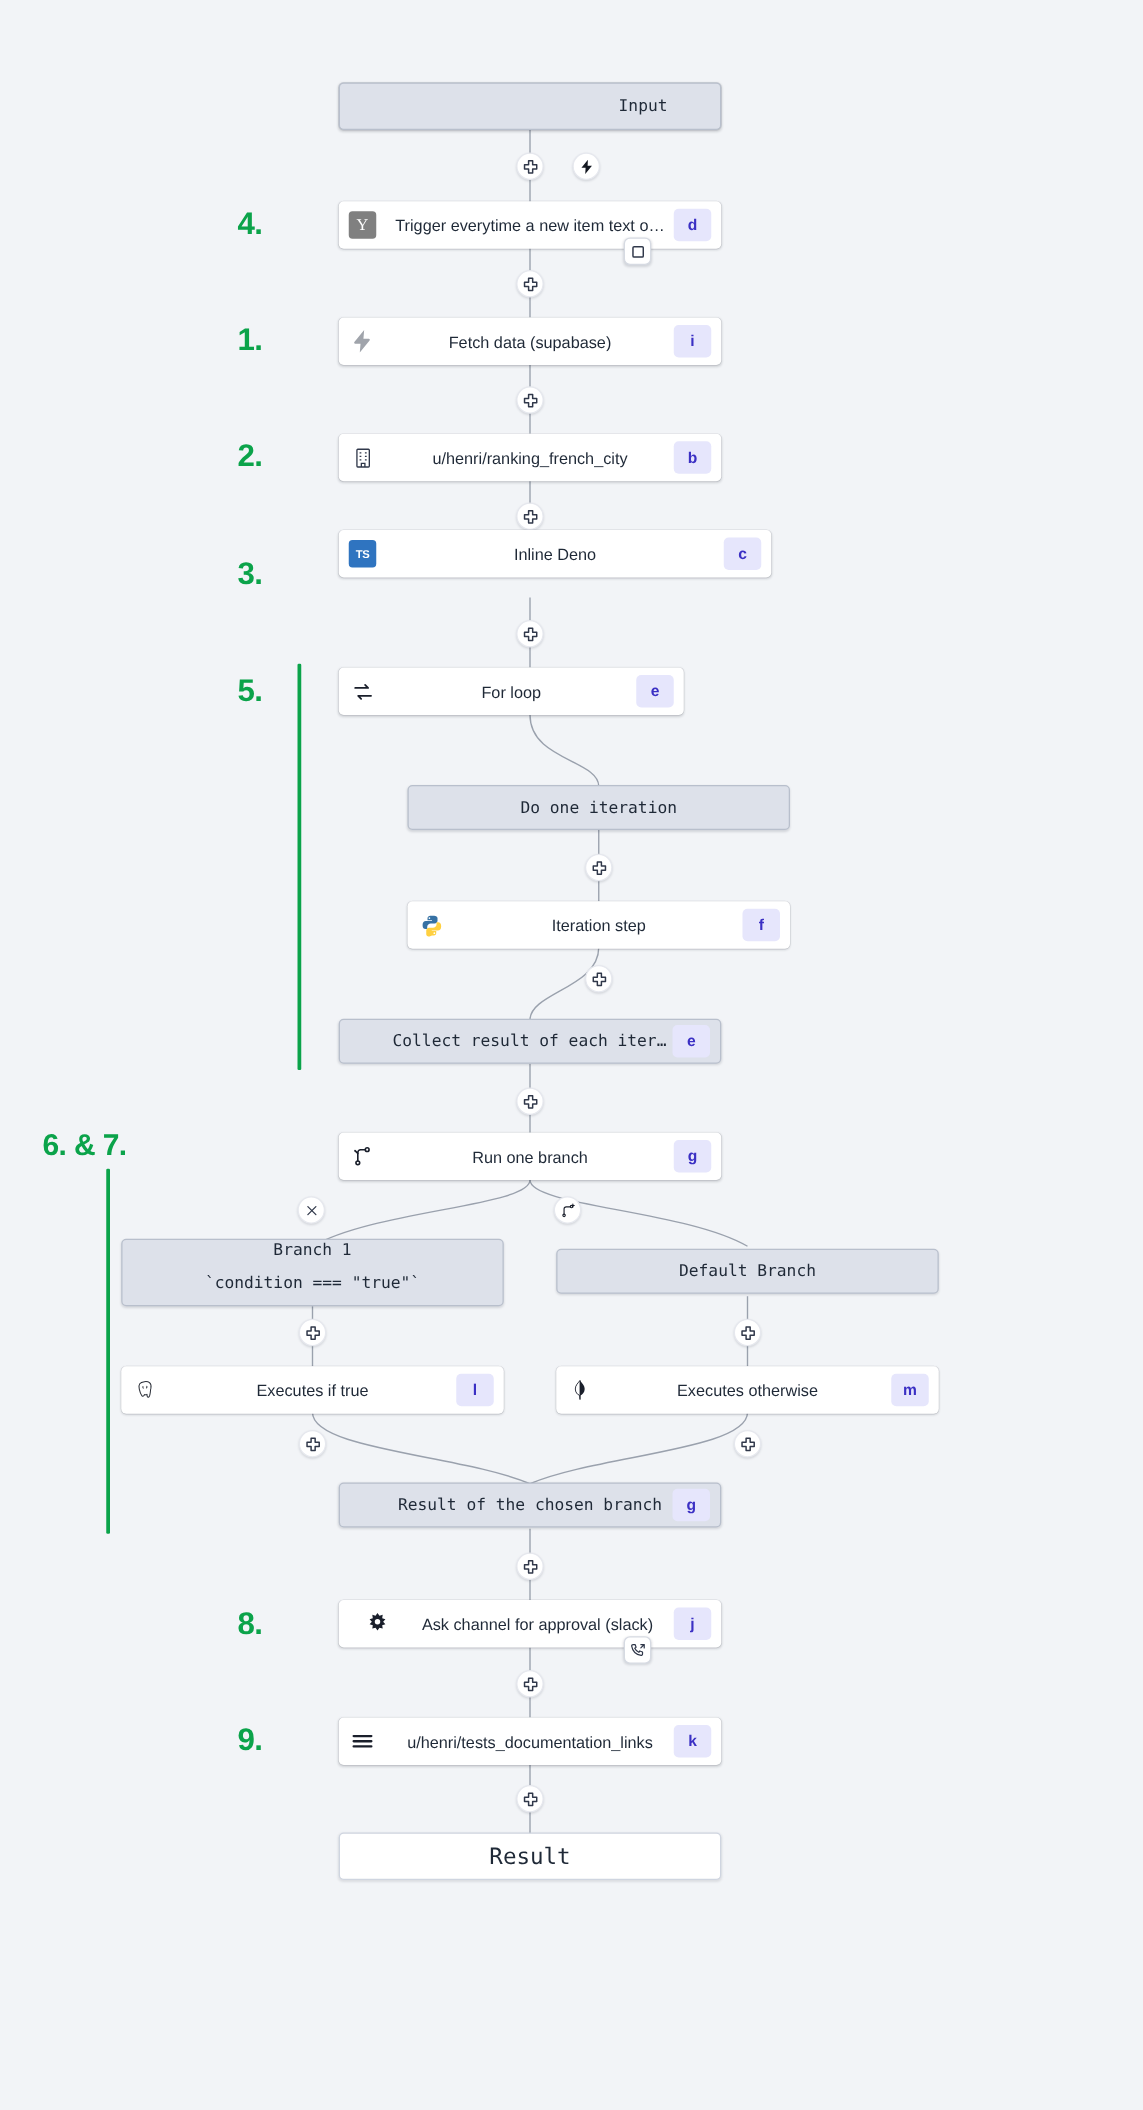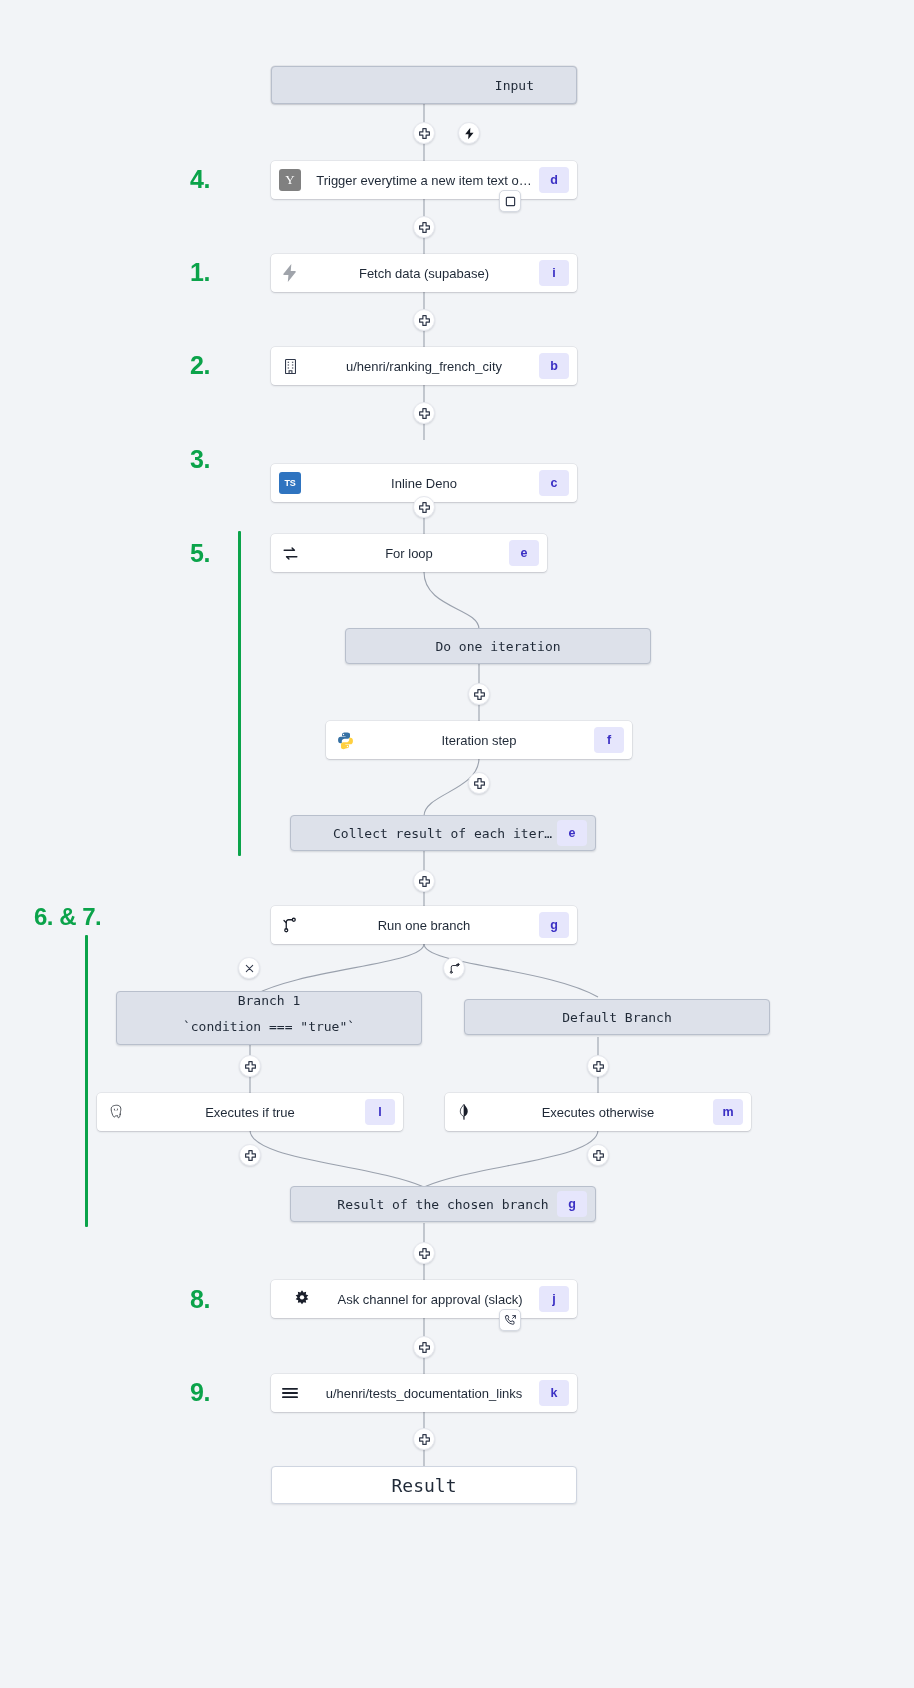--- a/index.html
+++ b/index.html
@@ -65,21 +65,20 @@
 
   .node.step {
     background: #ffffff;
     height: 38px;
   }
   .node.virtual {
     background: #dde1ea;
     height: 36px;
     border: 1px solid #b8bfcc;
     box-shadow: 0 1px 2px rgba(16,24,40,.14);
-    margin-left: 19px;
   }
   .node.virtual .label {
     font-family: "DejaVu Sans Mono", monospace;
     font-size: 13px;
     color: #1f2937;
   }
   .node.virtual.tall { height: 54px; }
   .node.virtual.tall .label { line-height: 1.35; white-space: normal; }
   .node.endpoint {
     background: #ffffff;
@@ -270,21 +269,21 @@
     </span>
     <span class="label">u/henri/ranking_french_city</span>
     <span class="badge">b</span>
   </div>
   <div class="edgebtn" style="left:413px; top:402px;">
     <svg class="svgicon" width="13" height="13" viewBox="0 0 24 24" fill="none" stroke="#30384a" stroke-width="2.2" stroke-linecap="round" stroke-linejoin="round">
         <path d="M9 3h6v6h6v6h-6v6H9v-6H3V9h6z"></path>
       </svg>
   </div>
 
-  <div class="node step" style="left:271px; top:464px; width:306px;">
+  <div class="node step" style="left:271px; top:424px; width:346px;">
     <span class="icon">
         <span class="chip ts">TS</span>
       </span>
     <span class="label">Inline Deno</span>
     <span class="badge">c</span>
   </div>
   <div class="edgebtn" style="left:413px; top:496px;">
     <svg class="svgicon" width="13" height="13" viewBox="0 0 24 24" fill="none" stroke="#30384a" stroke-width="2.2" stroke-linecap="round" stroke-linejoin="round">
         <path d="M9 3h6v6h6v6h-6v6H9v-6H3V9h6z"></path>
       </svg>

